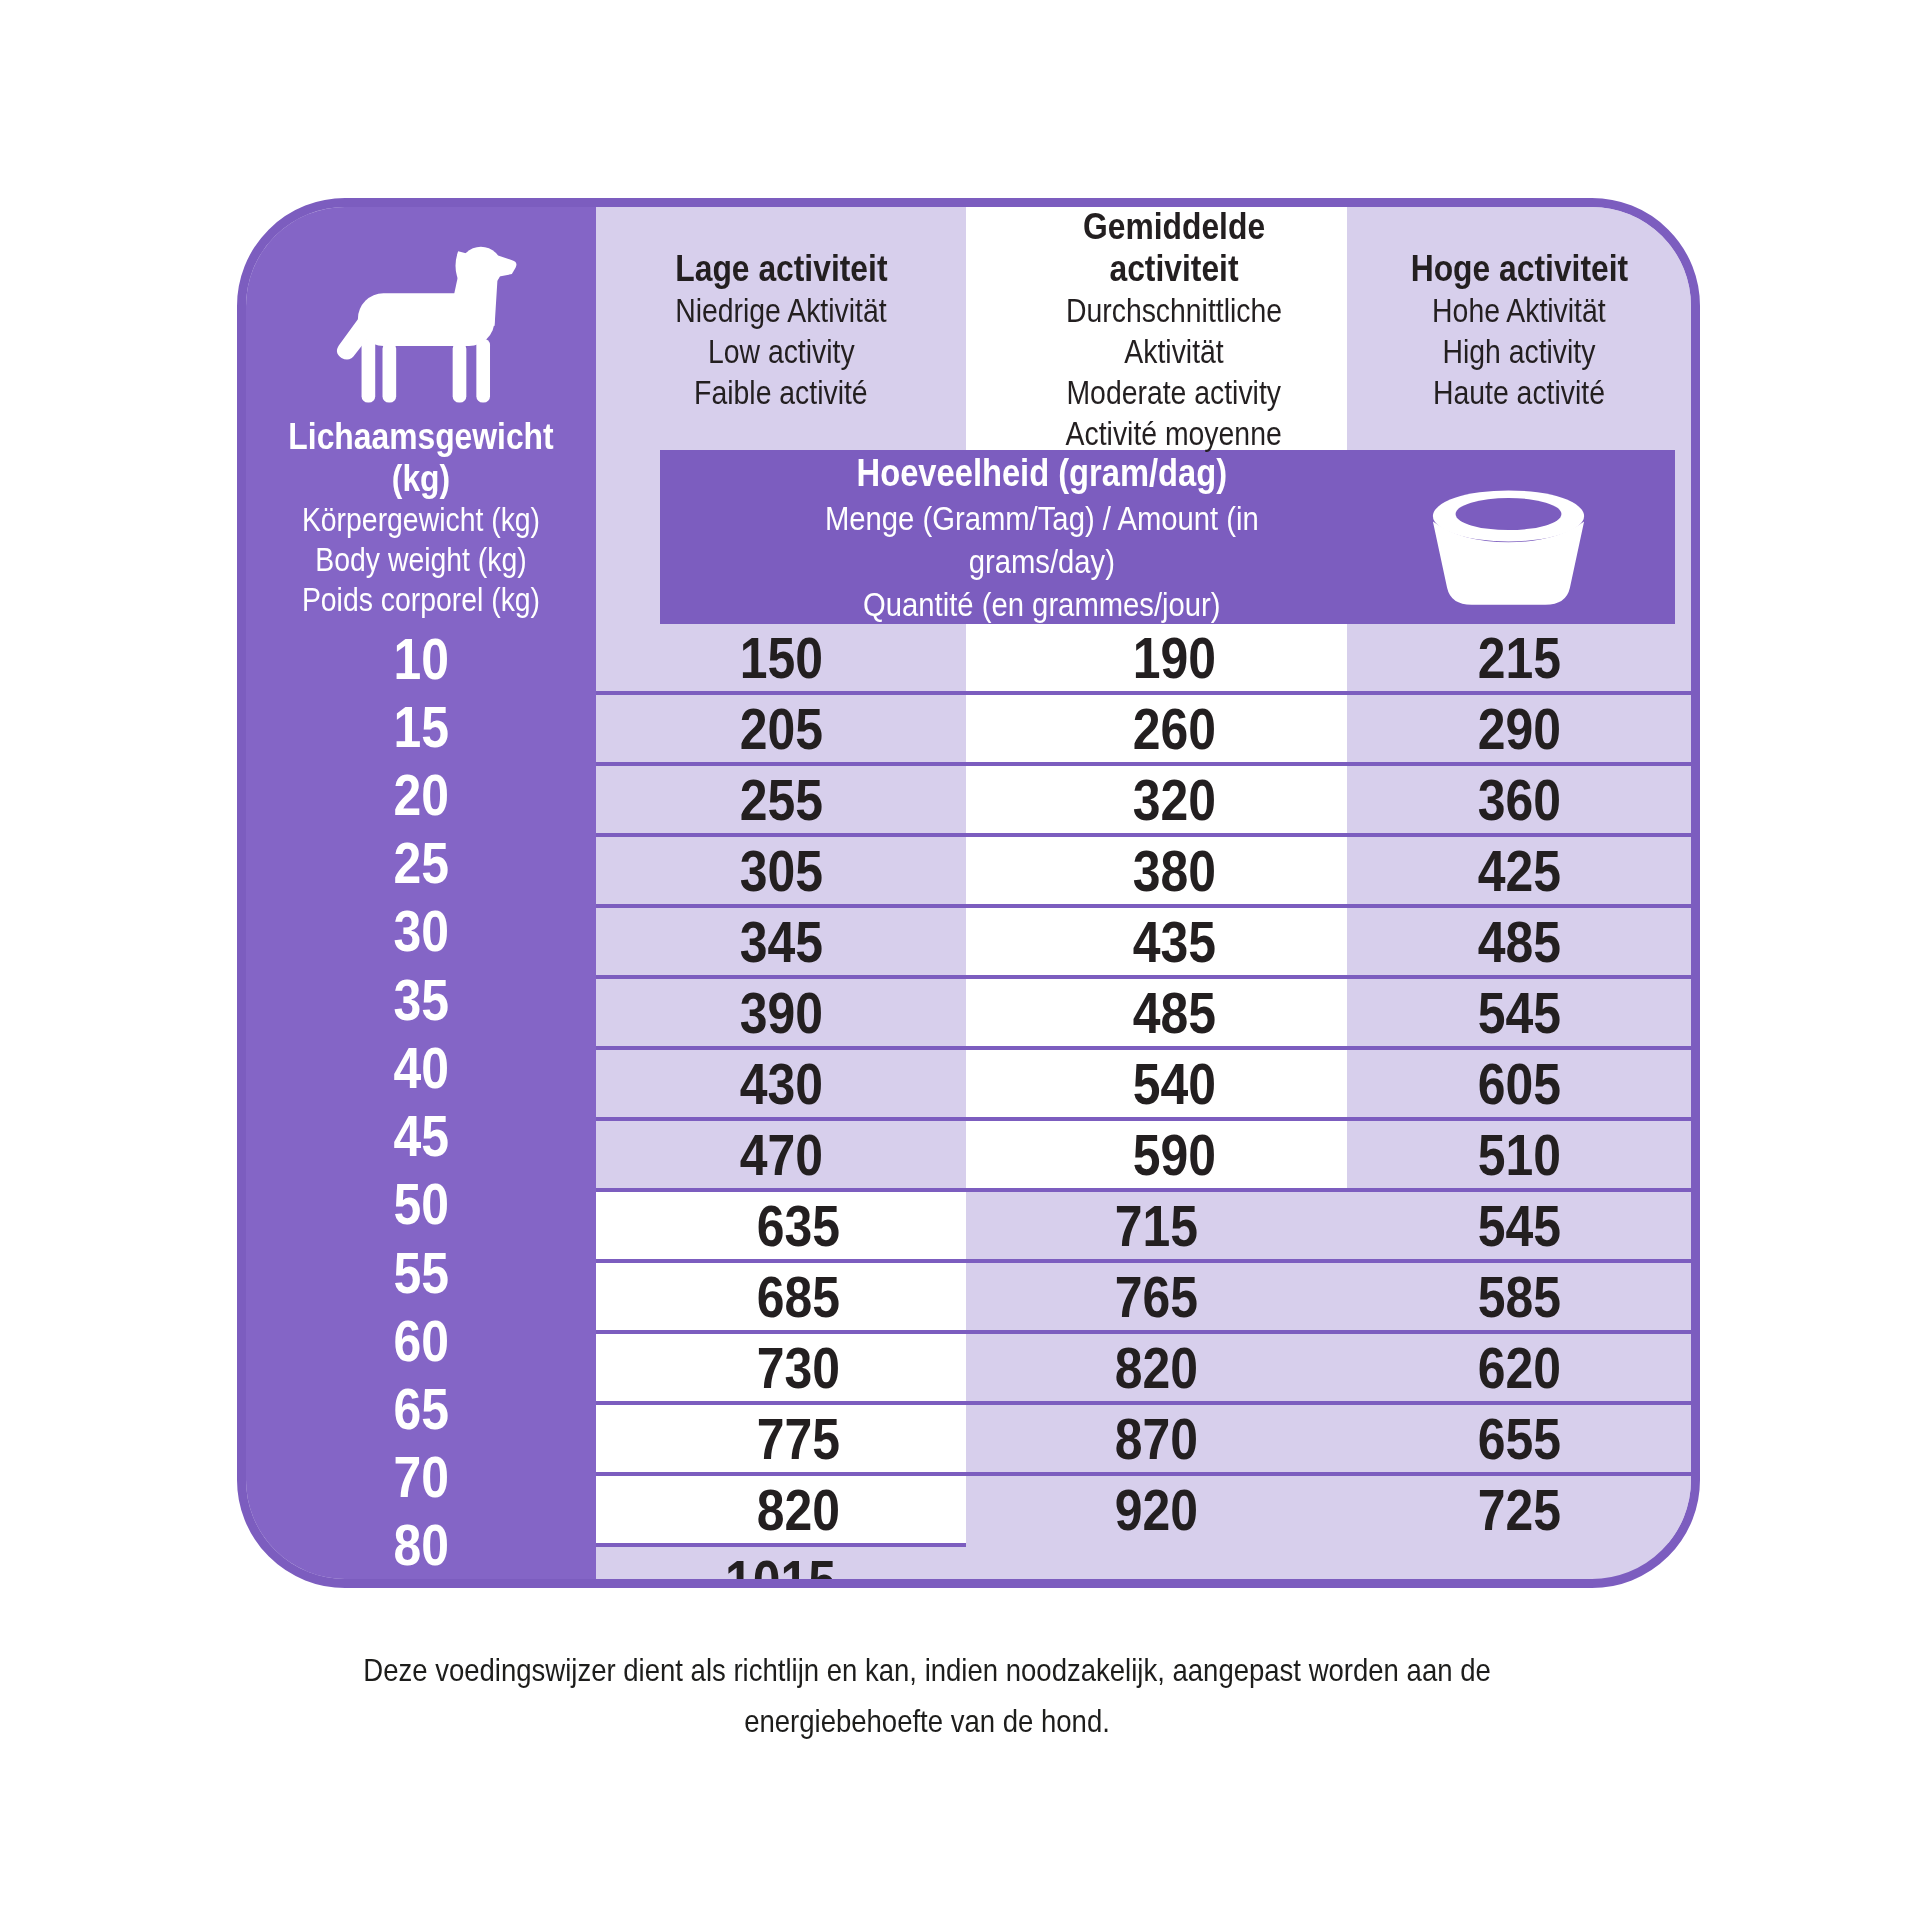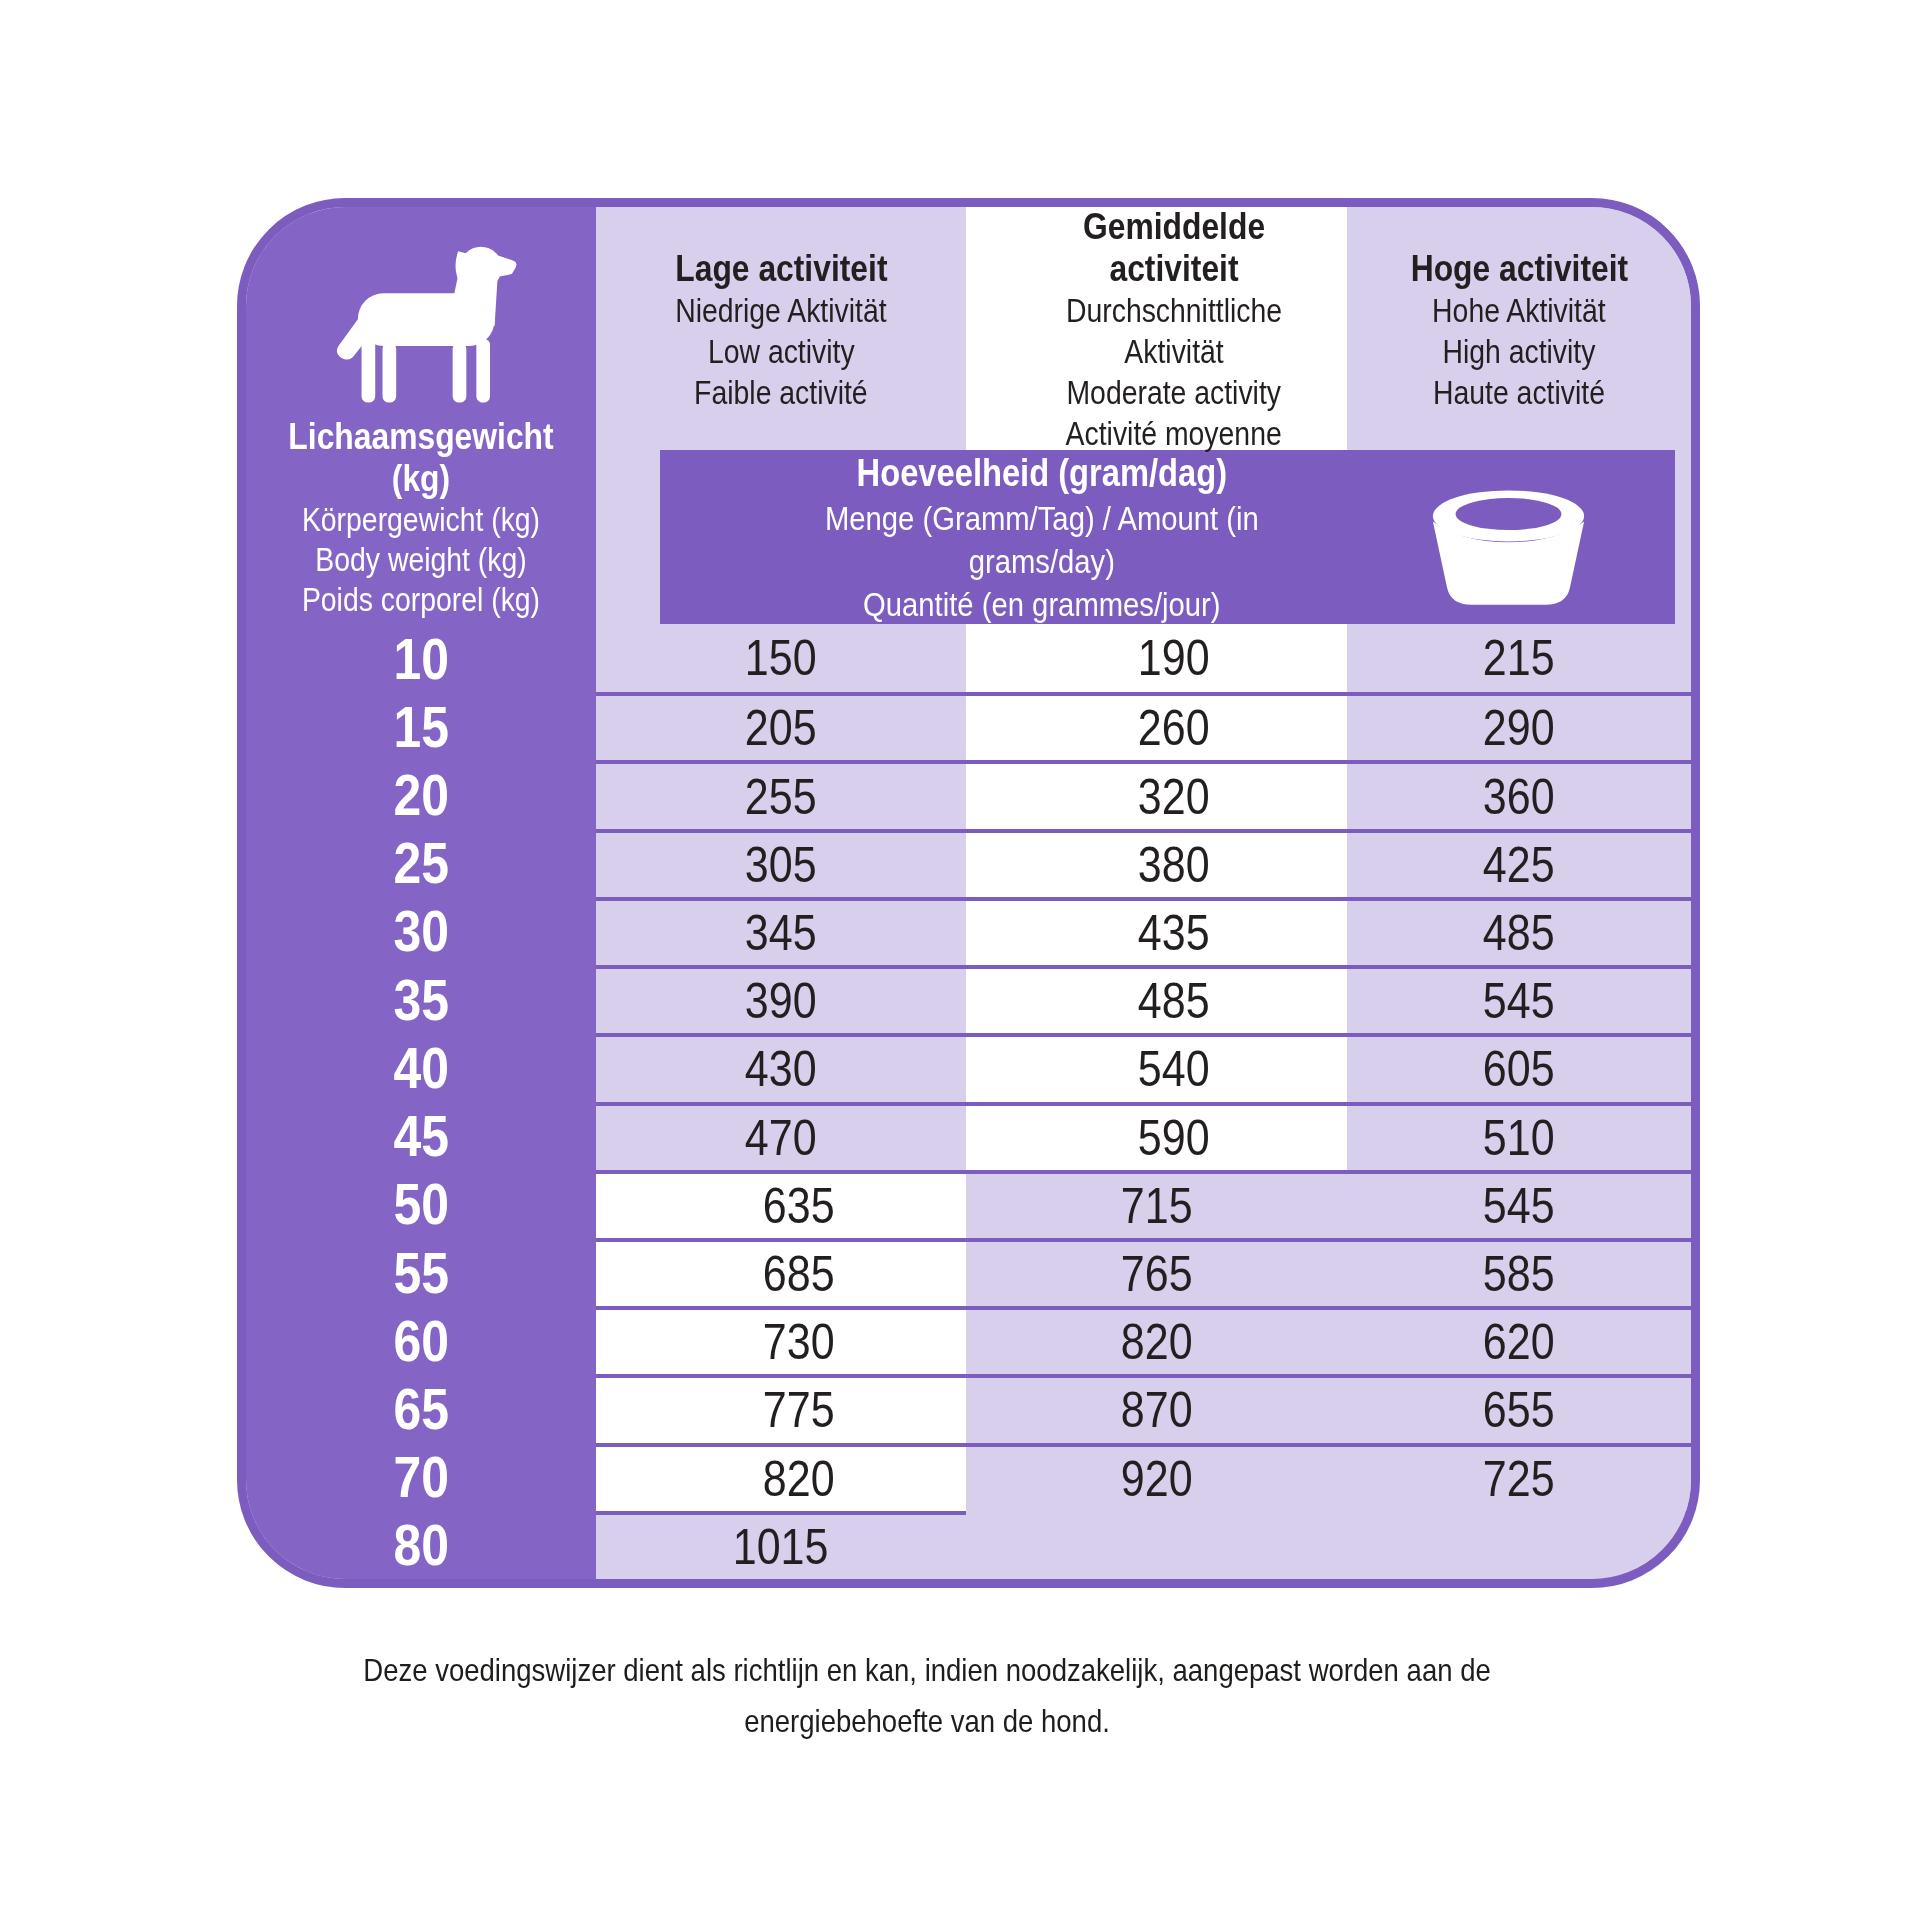--- a/index.html
+++ b/index.html
@@ -52,21 +52,21 @@
   .banner-cell{grid-column:1/4;background:var(--lilac);margin-left:48px;}
   .banner-box{height:100%;margin:0 16.4px;background:var(--accent);color:#fff;
     display:flex;align-items:center;}
   .banner-text{flex:1;text-align:center;padding-left:68px;}
   .banner-title{font-weight:bold;font-size:38px;line-height:48px;}
   .banner-sub{font-weight:400;font-size:34px;line-height:43px;}
   .banner-bowl{flex:none;width:309px;display:flex;align-items:center;justify-content:center;
     padding-top:17.4px;padding-right:23px;}
   .banner-bowl svg{width:189px;height:auto;display:block;}
   .cell{display:flex;align-items:center;justify-content:center;
-    font-weight:normal;font-size:50px;color:var(--darktext);}
+    font-weight:bold;font-size:58px;color:var(--darktext);}
   .cell.sep{border-top:4.8px solid var(--accent);text-align:right;}
   
   .footnote{
     position:absolute;left:164px;top:1645px;width:1526px;text-align:center;
     color:var(--foottext);font-size:32px;line-height:51px;font-weight:400;
   }
 </style>
 </head>
 <body>
 

